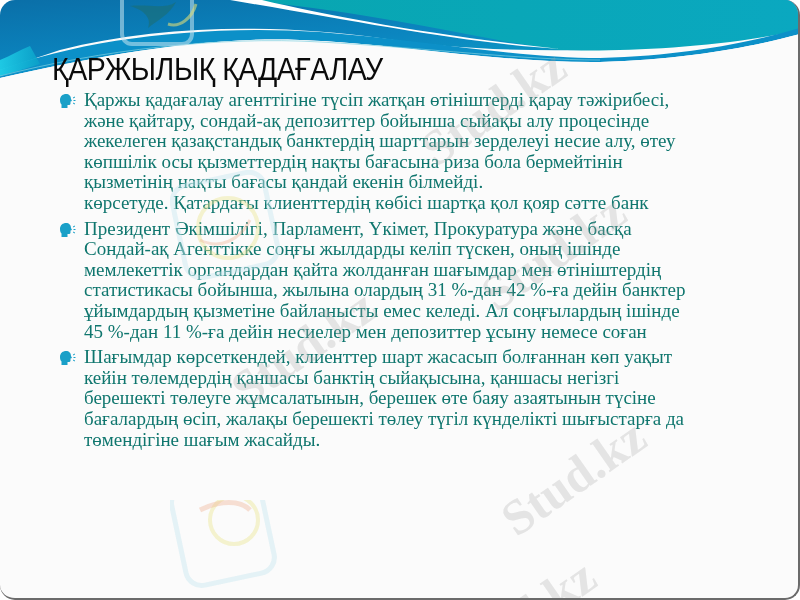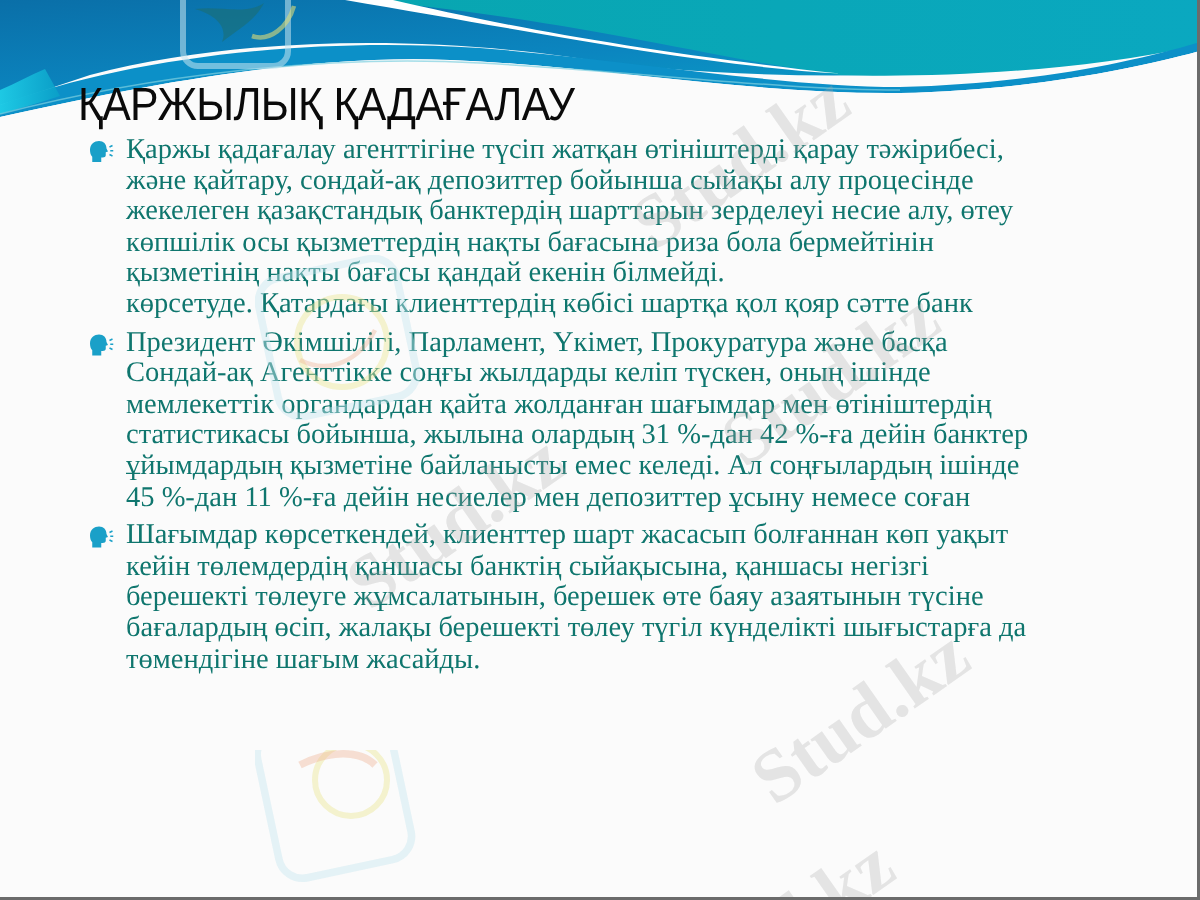--- a/index.html
+++ b/index.html
@@ -8,20 +8,21 @@
       background: #ffffff;
       font-family: "Liberation Serif", serif;
     }
     .slide {
       position: relative;
       width: 798px; height: 598px;
       background: #fbfbfb;
       border-right: 2px solid #6b6b6b;
       border-bottom: 2px solid #6b6b6b;
       overflow: hidden;
+      border-radius: 15px;
     }
     .header-wave { position: absolute; left: 0; top: 0; width: 800px; height: 120px; }
     .title {
       position: absolute; left: 52px; top: 52px;
       font-family: "Liberation Sans", sans-serif;
       font-size: 31px; color: #0a0a0a; letter-spacing: -0.5px;
       white-space: nowrap; transform: scaleX(0.92); transform-origin: left top;
     }
     .content {
       position: absolute; left: 58px; top: 90px; width: 722px;

